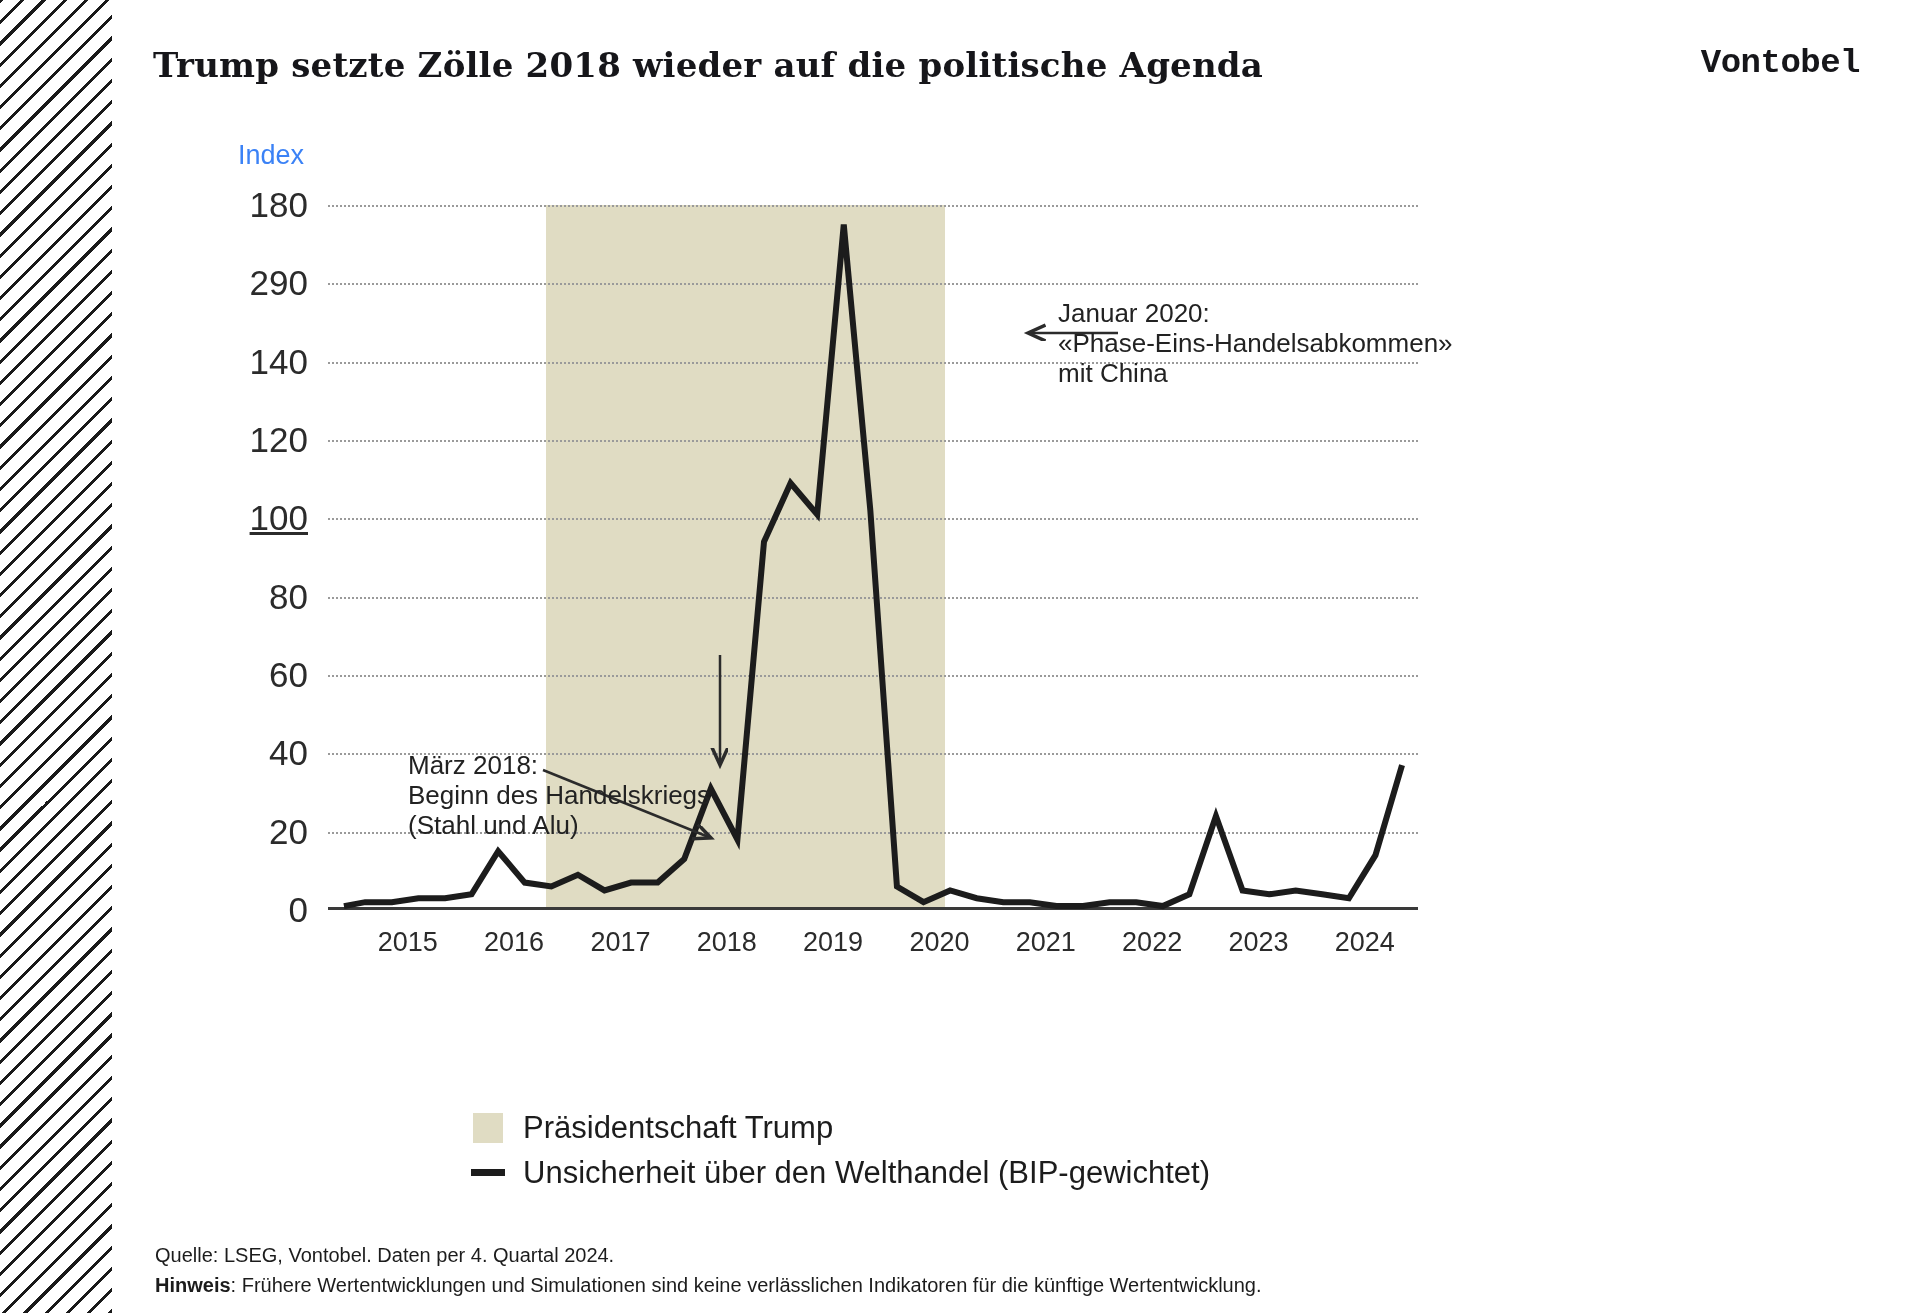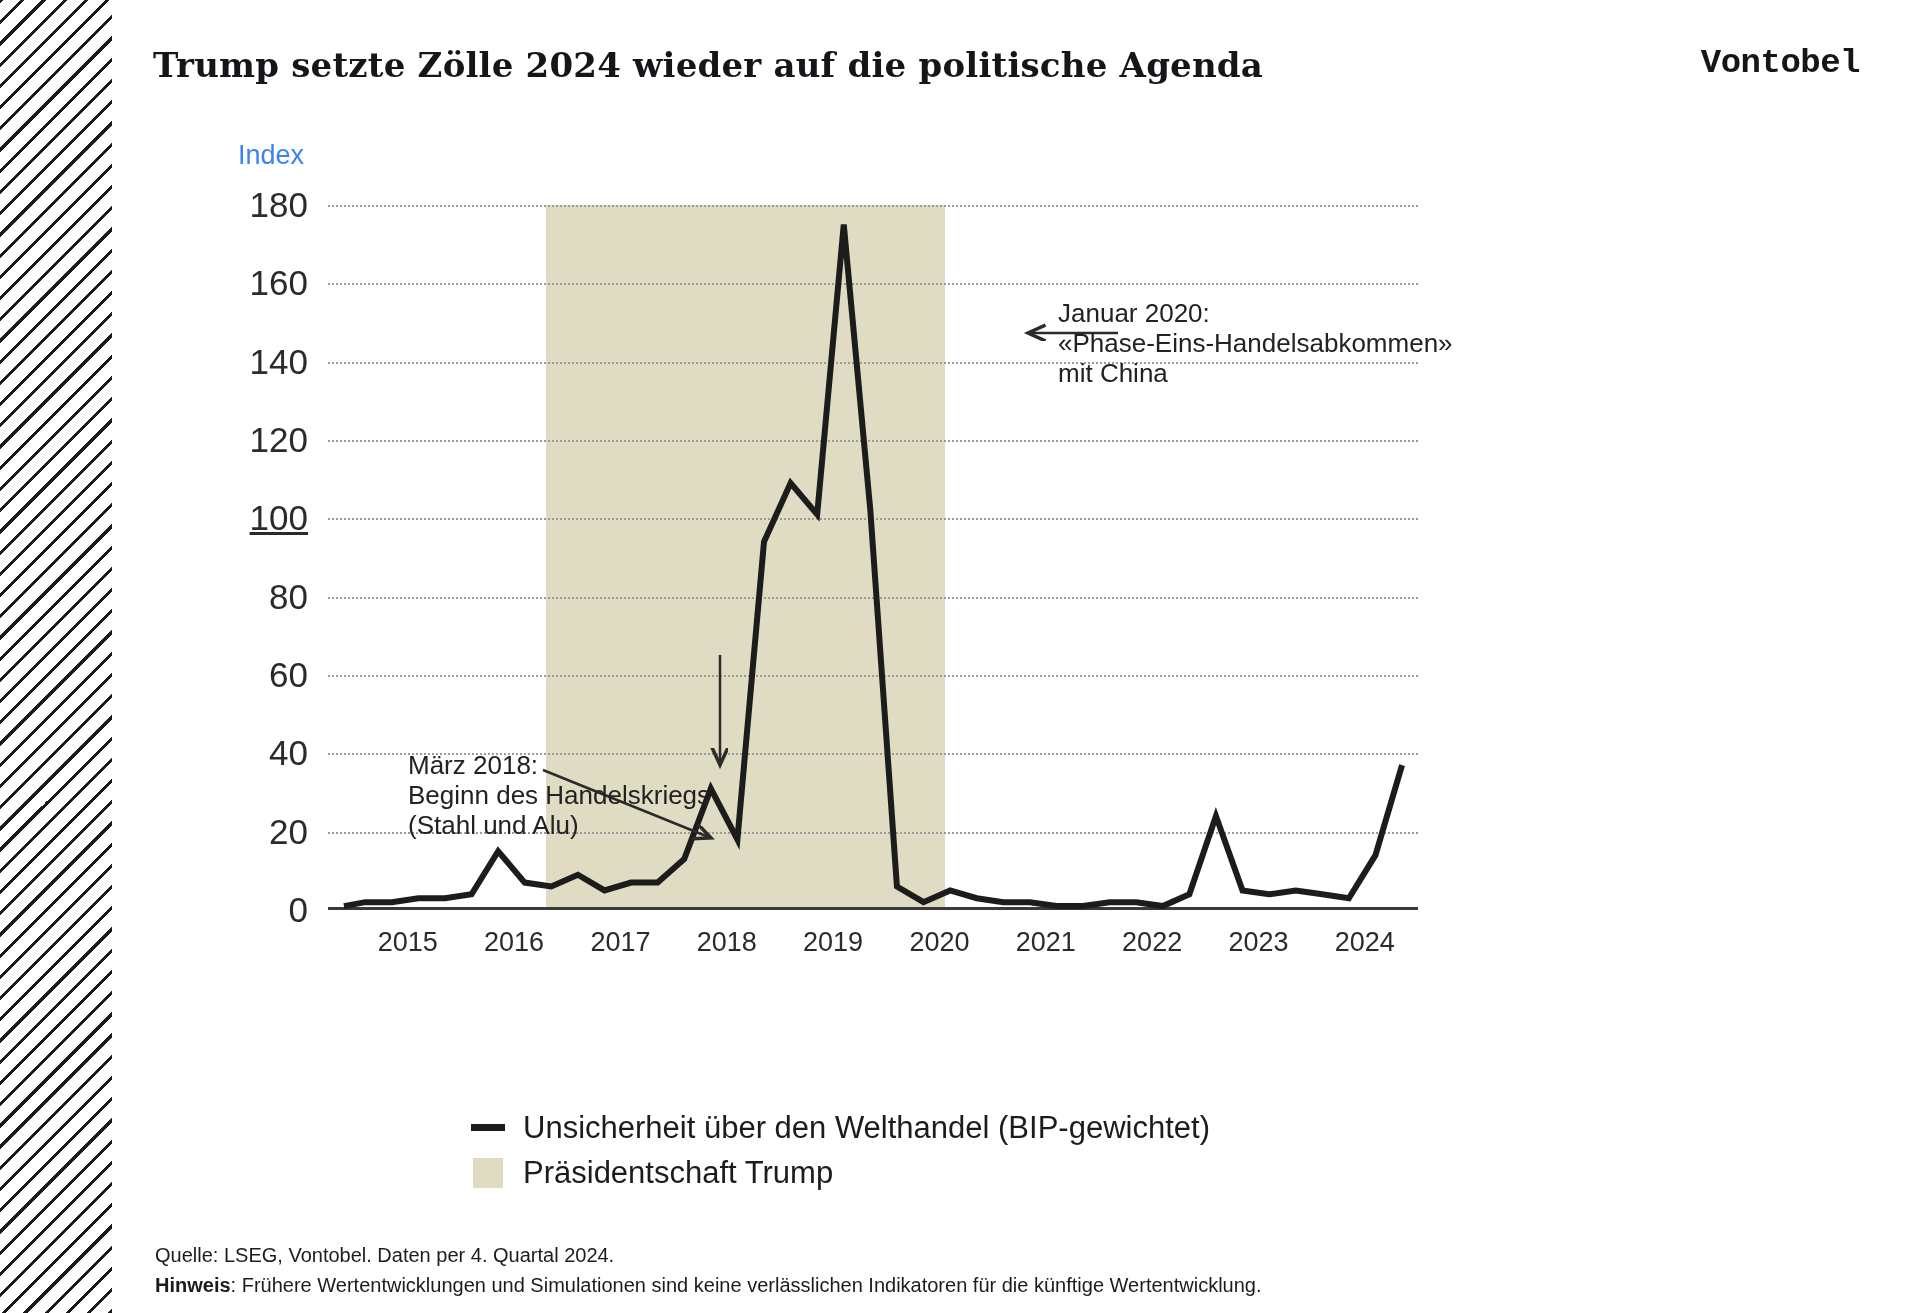--- a/index.html
+++ b/index.html
@@ -193,21 +193,21 @@
     line-height: 1.5;
   }
   #footnotes .strong { font-weight: bold; }
 </style>
 </head>
 <body>
 
 <div id="hatch-band"></div>
 <div id="hatch-edge"></div>
 
-<div id="page-title">Trump setzte Zölle 2024 wieder auf die politische Agenda</div>
+<div id="page-title">Trump setzte Zölle 2018 wieder auf die politische Agenda</div>
 <div id="brand">Vontobel</div>
 
 <div id="chart-wrap">
 
   <div id="axis-unit-label">Index</div>
 
   <div class="plot" id="plot">
     <div id="trump-band" style="left: 218px; width: 398.78px; top: 0px; height: 705px; background: rgb(224, 220, 195);"></div>
     <div id="gridlines">
         <div class="gridline" style="top: 626.667px;"></div>
@@ -222,21 +222,21 @@
       </div>
     <div id="yticks">
         <div class="ytick" style="top: 705px;">0</div>
         <div class="ytick" style="top: 626.667px;">20</div>
         <div class="ytick" style="top: 548.333px;">40</div>
         <div class="ytick" style="top: 470px;">60</div>
         <div class="ytick" style="top: 391.667px;">80</div>
         <div class="ytick" style="top: 313.333px; text-decoration: underline;">100</div>
         <div class="ytick" style="top: 235px;">120</div>
         <div class="ytick" style="top: 156.667px;">140</div>
-        <div class="ytick" style="top: 78.3333px;">160</div>
+        <div class="ytick" style="top: 78.3333px;">290</div>
         <div class="ytick" style="top: 0px;">180</div>
       </div>
     <div id="xticks">
         <div class="xtick" style="left: 79.7561px;">2015</div>
         <div class="xtick" style="left: 186.098px;">2016</div>
         <div class="xtick" style="left: 292.439px;">2017</div>
         <div class="xtick" style="left: 398.78px;">2018</div>
         <div class="xtick" style="left: 505.122px;">2019</div>
         <div class="xtick" style="left: 611.463px;">2020</div>
         <div class="xtick" style="left: 717.805px;">2021</div>
@@ -267,26 +267,26 @@
 
   <div class="annot" id="annot-jan2020">Januar 2020:
 «Phase-Eins-Handelsabkommen»
 mit China</div>
   <div class="annot" id="annot-maerz2018">März 2018:
 Beginn des Handelskriegs
 (Stahl und Alu)</div>
 
   <div id="legend">
       <div class="legend-row">
+        <span class="legend-swatch-box" style="background: rgb(224, 220, 195);"></span>
+        <span class="legend-label">Präsidentschaft Trump</span>
+      </div>
+      <div class="legend-row">
         <span class="legend-swatch-line" style="background: rgb(28, 28, 28);"></span>
         <span class="legend-label">Unsicherheit über den Welthandel (BIP-gewichtet)</span>
-      </div>
-      <div class="legend-row">
-        <span class="legend-swatch-box" style="background: rgb(224, 220, 195);"></span>
-        <span class="legend-label">Präsidentschaft Trump</span>
       </div>
     </div>
 </div>
 
 <div id="footnotes">
   <div>Quelle: LSEG, Vontobel. Daten per 4. Quartal 2024.</div>
   <div><span class="strong">Hinweis</span><span>: Frühere Wertentwicklungen und Simulationen sind keine verlässlichen Indikatoren für die künftige Wertentwicklung.</span></div>
 </div>
 
 </body></html>

